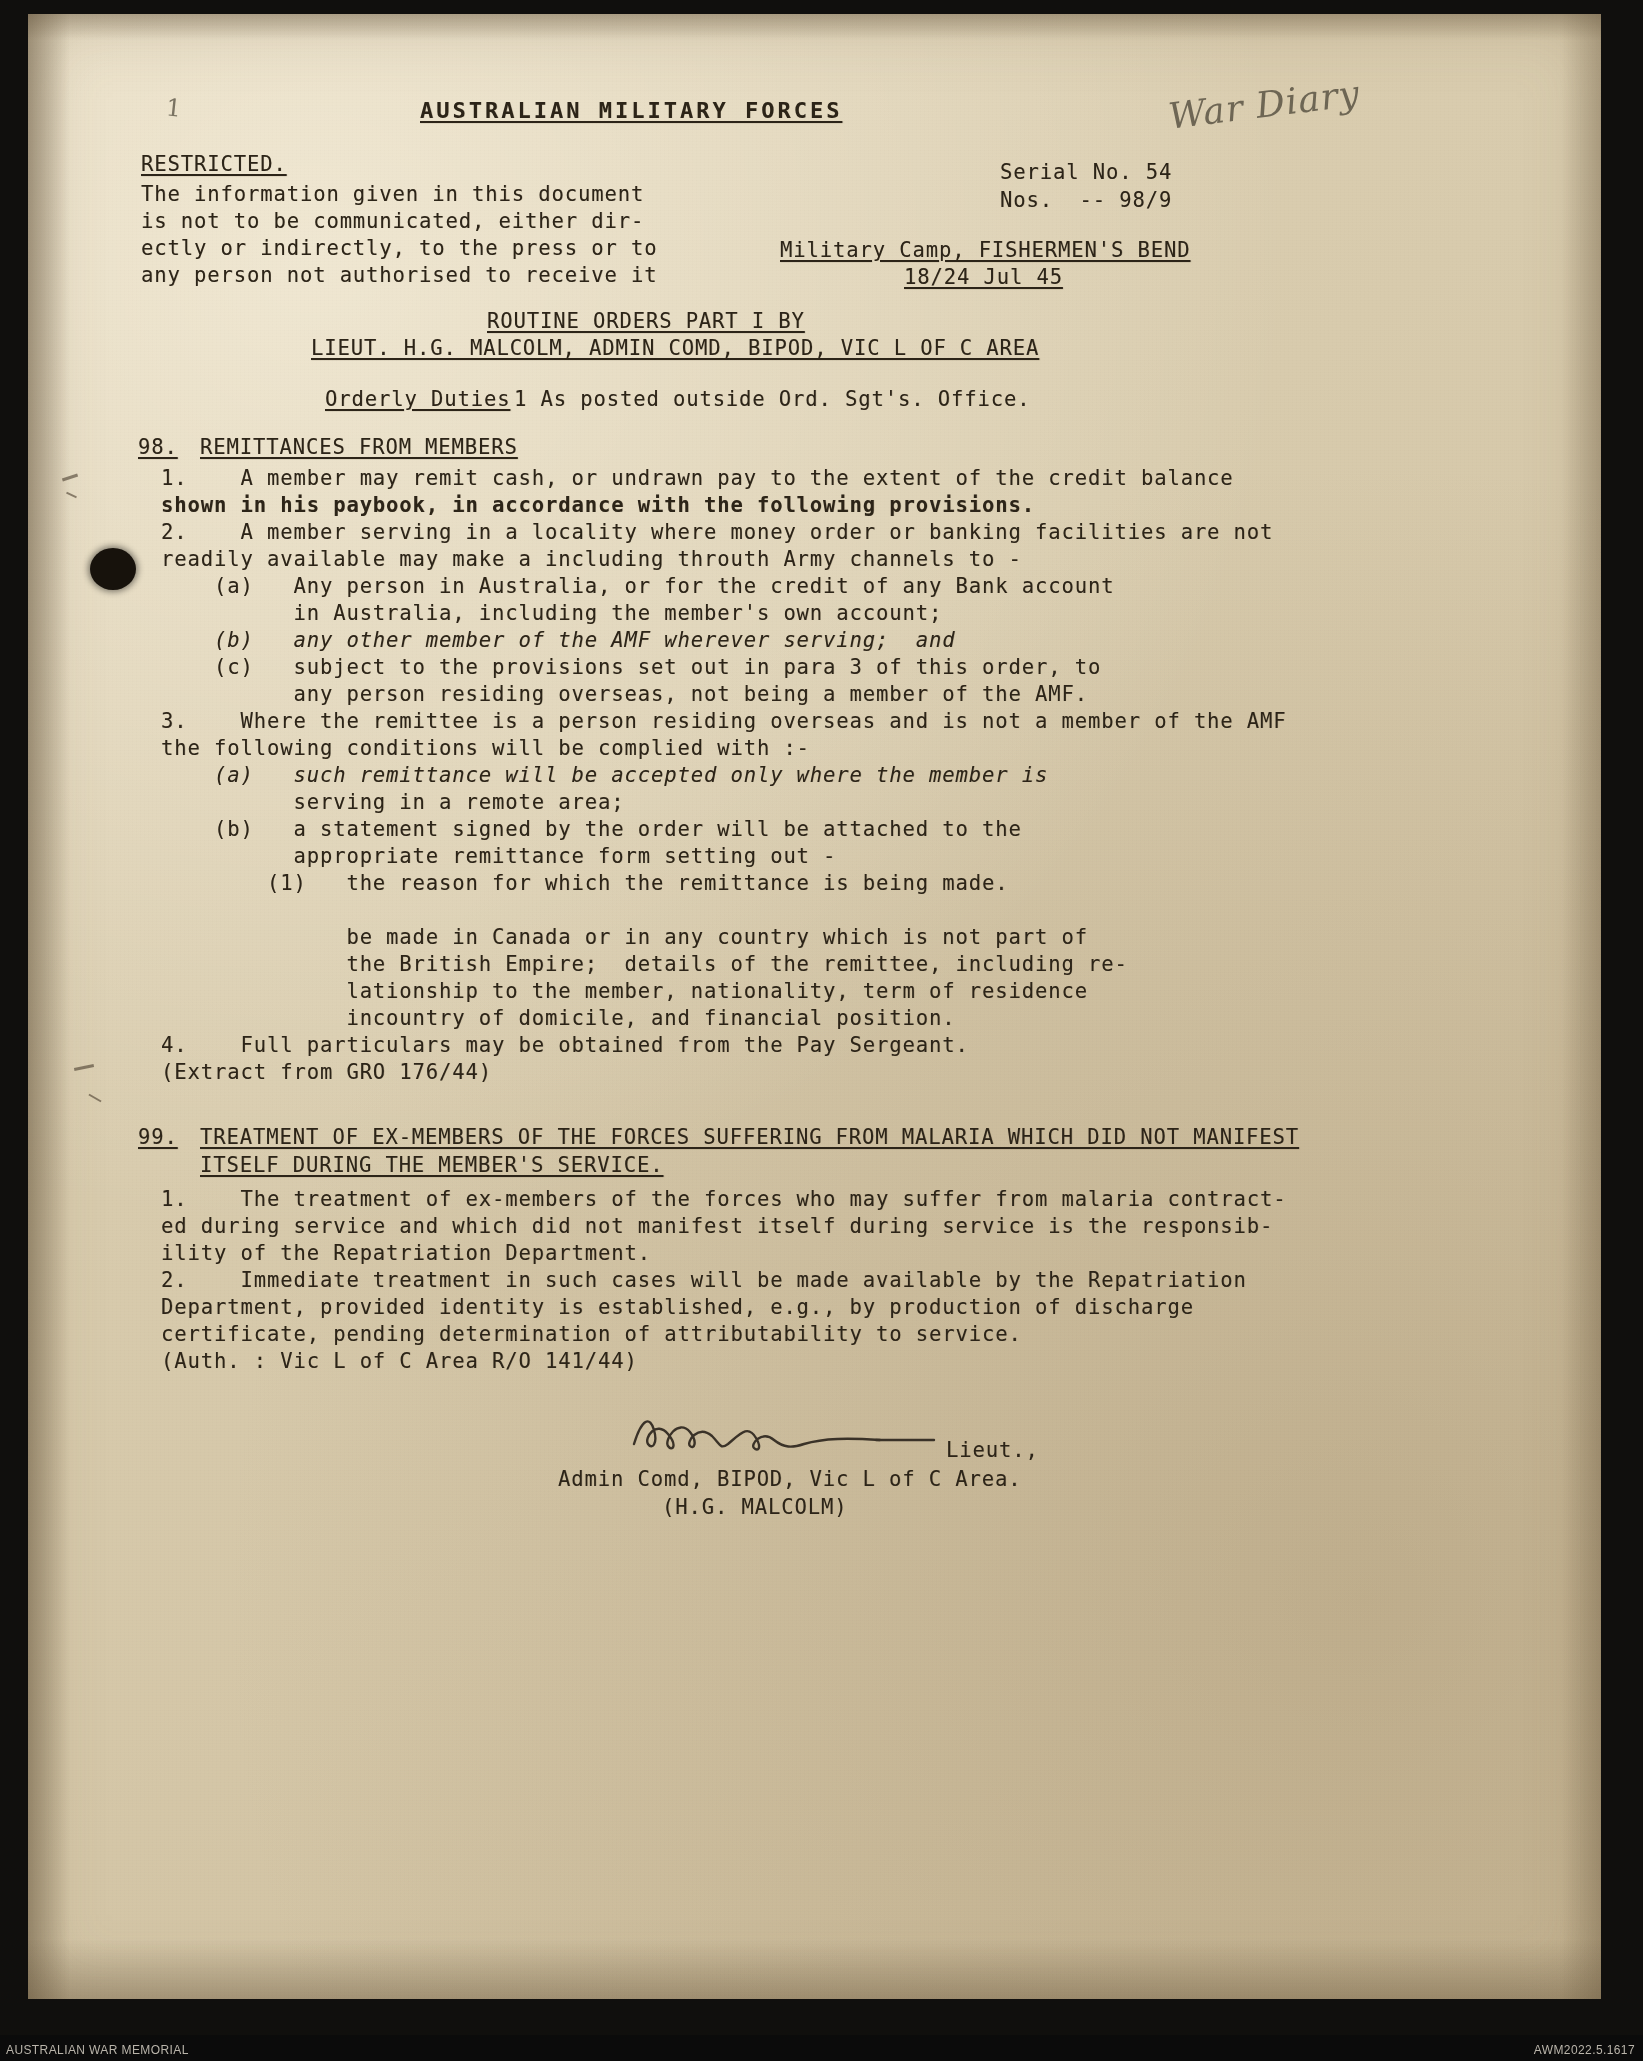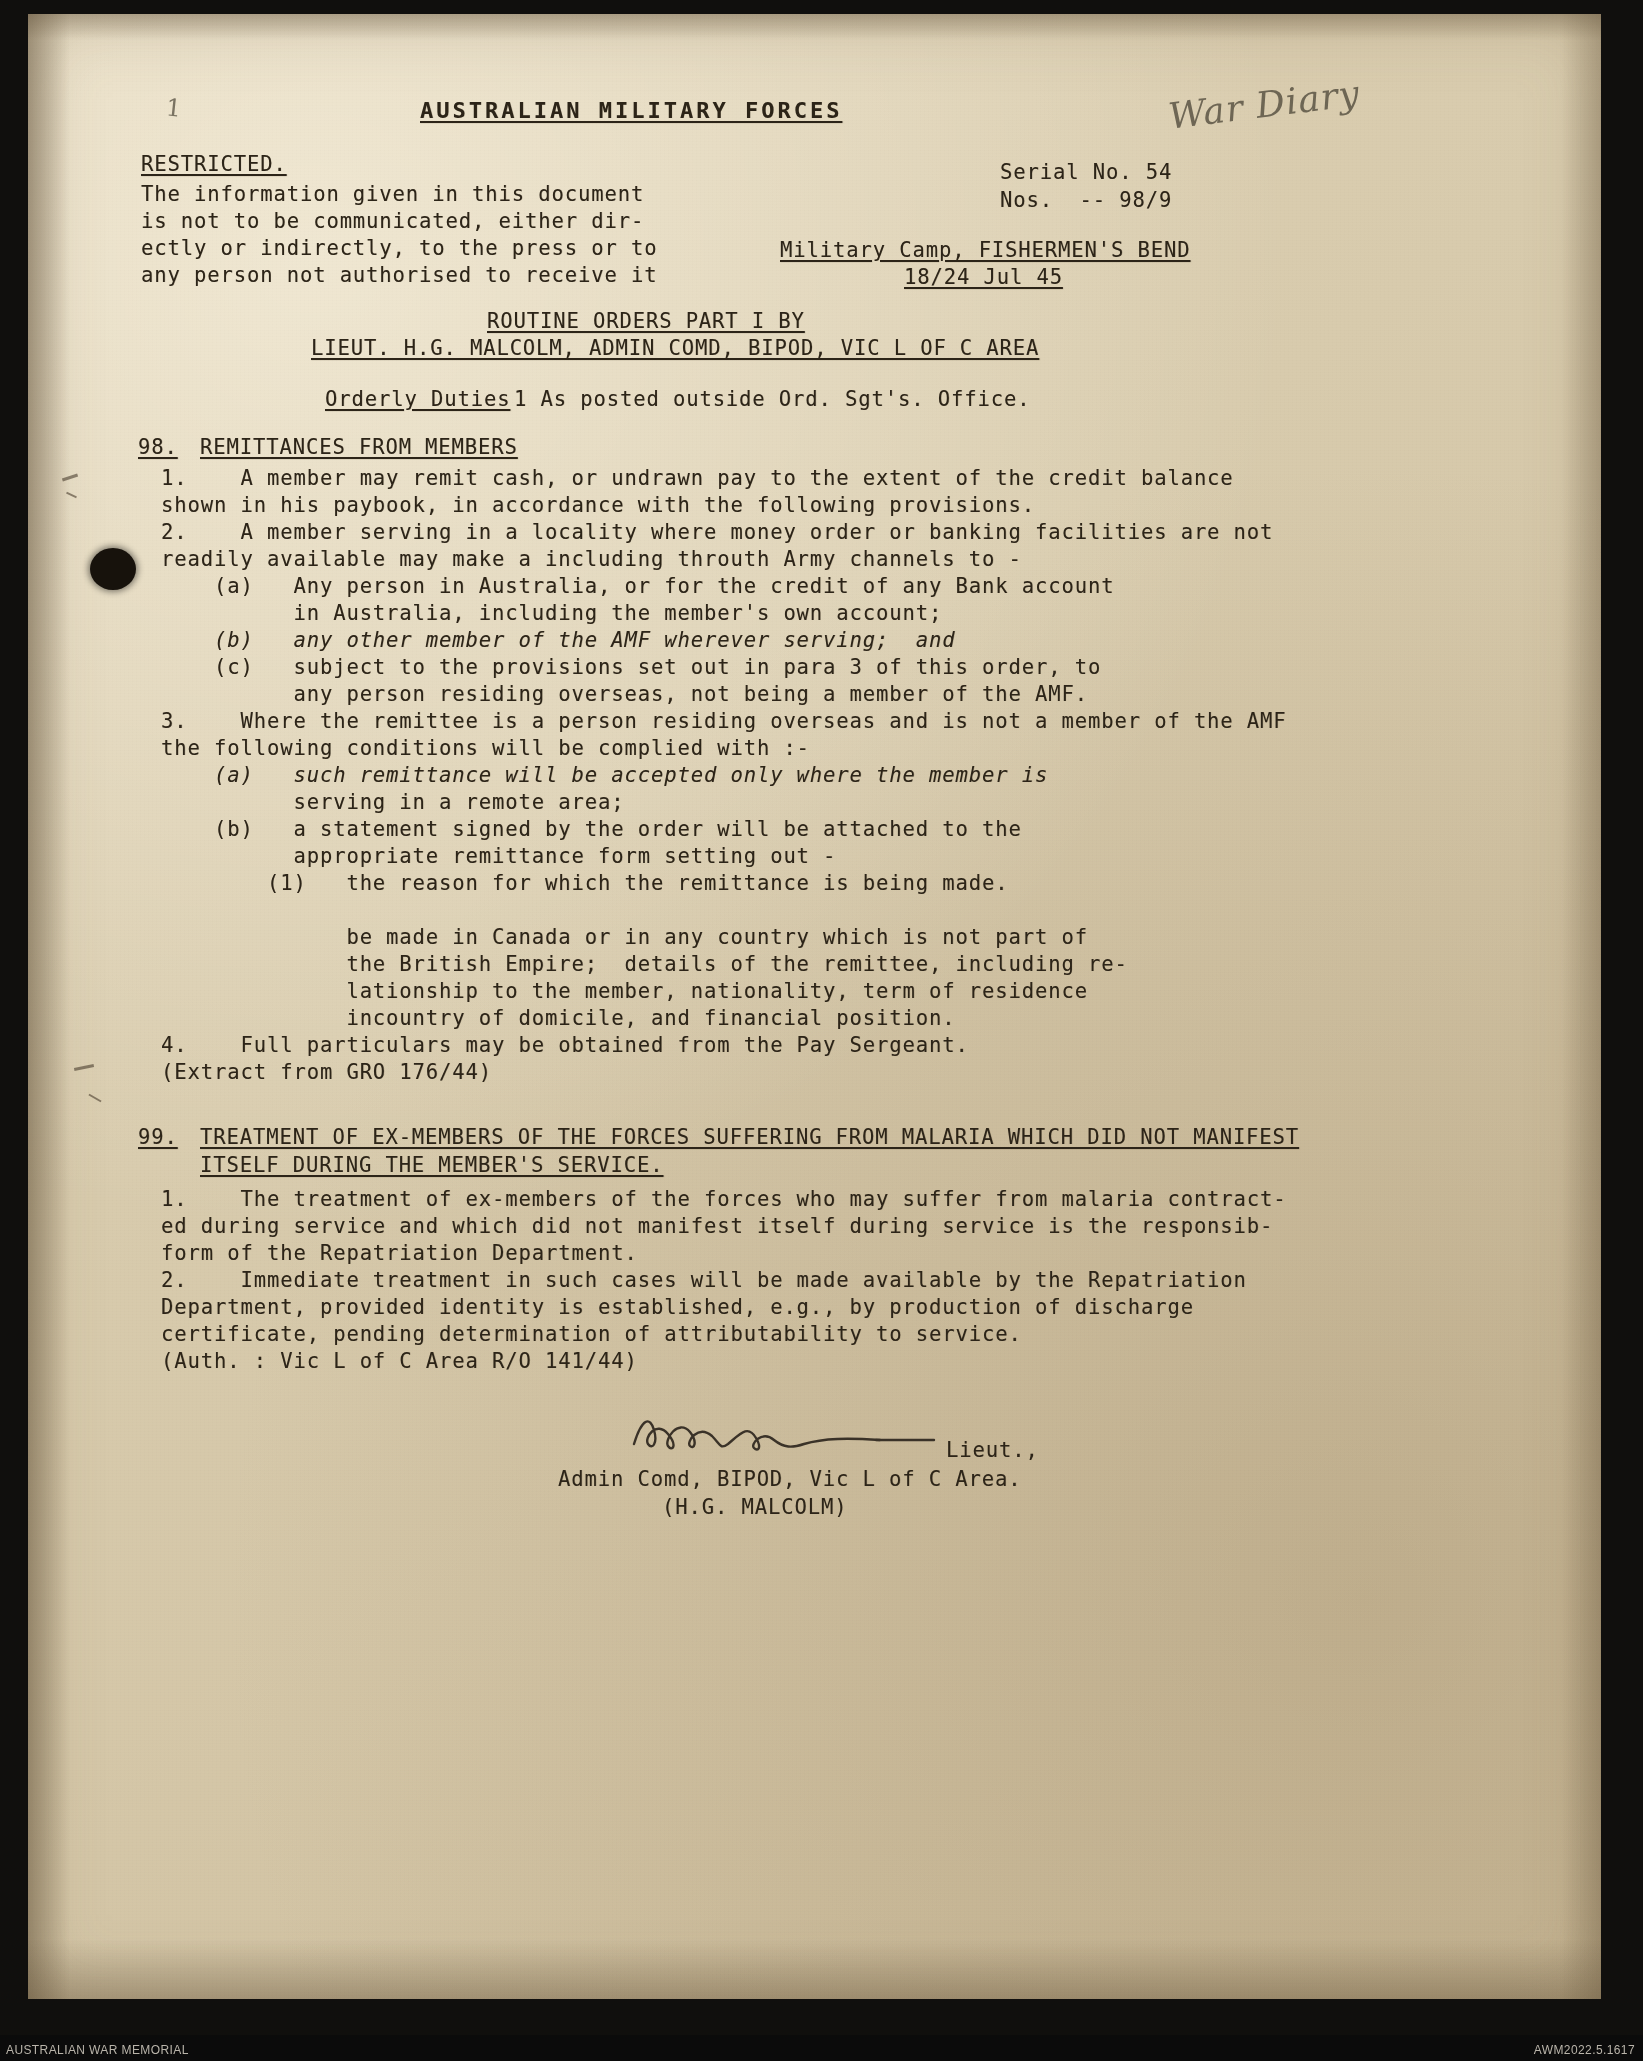--- a/index.html
+++ b/index.html
@@ -201,21 +201,21 @@
     <div class="line u" style="left:459px; top:297px;">ROUTINE ORDERS PART I BY</div>
     <div class="line u" style="left:283px; top:324px;">LIEUT. H.G. MALCOLM, ADMIN COMD, BIPOD, VIC L OF C AREA</div>
 
     <div class="line u" style="left:297px; top:375px;">Orderly Duties</div>
     <div class="line" style="left:486px; top:375px;">1 As posted outside Ord. Sgt's. Office.</div>
 
     <div class="line u" style="left:110px; top:423px;">98.</div>
     <div class="line u" style="left:172px; top:423px;">REMITTANCES FROM MEMBERS</div>
 
     <div class="line" style="left:133px; top:454px;">1.    A member may remit cash, or undrawn pay to the extent of the credit balance</div>
-    <div class="line" style="left:133px; top:481px;">shown in his paybook, in accordance with the following provisions.</div>
+    <div class="line" style="left:133px; top:481px;font-weight:bold;">shown in his paybook, in accordance with the following provisions.</div>
     <div class="line" style="left:133px; top:508px;">2.    A member serving in a locality where money order or banking facilities are not</div>
     <div class="line" style="left:133px; top:535px;">readily available may make a including throuth Army channels to -</div>
     <div class="line" style="left:133px; top:562px;">    (a)   Any person in Australia, or for the credit of any Bank account</div>
     <div class="line" style="left:133px; top:589px;">          in Australia, including the member's own account;</div>
     <div class="line" style="left:133px; top:616px;font-style:italic;">    (b)   any other member of the AMF wherever serving;  and</div>
     <div class="line" style="left:133px; top:643px;">    (c)   subject to the provisions set out in para 3 of this order, to</div>
     <div class="line" style="left:133px; top:670px;">          any person residing overseas, not being a member of the AMF.</div>
     <div class="line" style="left:133px; top:697px;">3.    Where the remittee is a person residing overseas and is not a member of the AMF</div>
     <div class="line" style="left:133px; top:724px;">the following conditions will be complied with :-</div>
     <div class="line" style="left:133px; top:751px;font-style:italic;">    (a)   such remittance will be accepted only where the member is</div>
@@ -229,21 +229,21 @@
     <div class="line" style="left:133px; top:994px;">              incountry of domicile, and financial position.</div>
     <div class="line" style="left:133px; top:1021px;">4.    Full particulars may be obtained from the Pay Sergeant.</div>
     <div class="line" style="left:133px; top:1048px;">(Extract from GRO 176/44)</div>
 
     <div class="line u" style="left:110px; top:1113px;">99.</div>
     <div class="line u" style="left:172px; top:1113px;">TREATMENT OF EX-MEMBERS OF THE FORCES SUFFERING FROM MALARIA WHICH DID NOT MANIFEST</div>
     <div class="line u" style="left:172px; top:1141px;">ITSELF DURING THE MEMBER'S SERVICE.</div>
 
     <div class="line" style="left:133px; top:1175px;">1.    The treatment of ex-members of the forces who may suffer from malaria contract-</div>
     <div class="line" style="left:133px; top:1202px;">ed during service and which did not manifest itself during service is the responsib-</div>
-    <div class="line" style="left:133px; top:1229px;">form of the Repatriation Department.</div>
+    <div class="line" style="left:133px; top:1229px;">ility of the Repatriation Department.</div>
     <div class="line" style="left:133px; top:1256px;">2.    Immediate treatment in such cases will be made available by the Repatriation</div>
     <div class="line" style="left:133px; top:1283px;">Department, provided identity is established, e.g., by production of discharge</div>
     <div class="line" style="left:133px; top:1310px;">certificate, pending determination of attributability to service.</div>
     <div class="line" style="left:133px; top:1337px;text-align:right;">(Auth. : Vic L of C Area R/O 141/44)</div>
 
     <div class="line" style="left:918px; top:1426px;">Lieut.,</div>
     <div class="line" style="left:530px; top:1455px;">Admin Comd, BIPOD, Vic L of C Area.</div>
     <div class="line" style="left:634px; top:1483px;">(H.G. MALCOLM)</div>
   </div>
 

